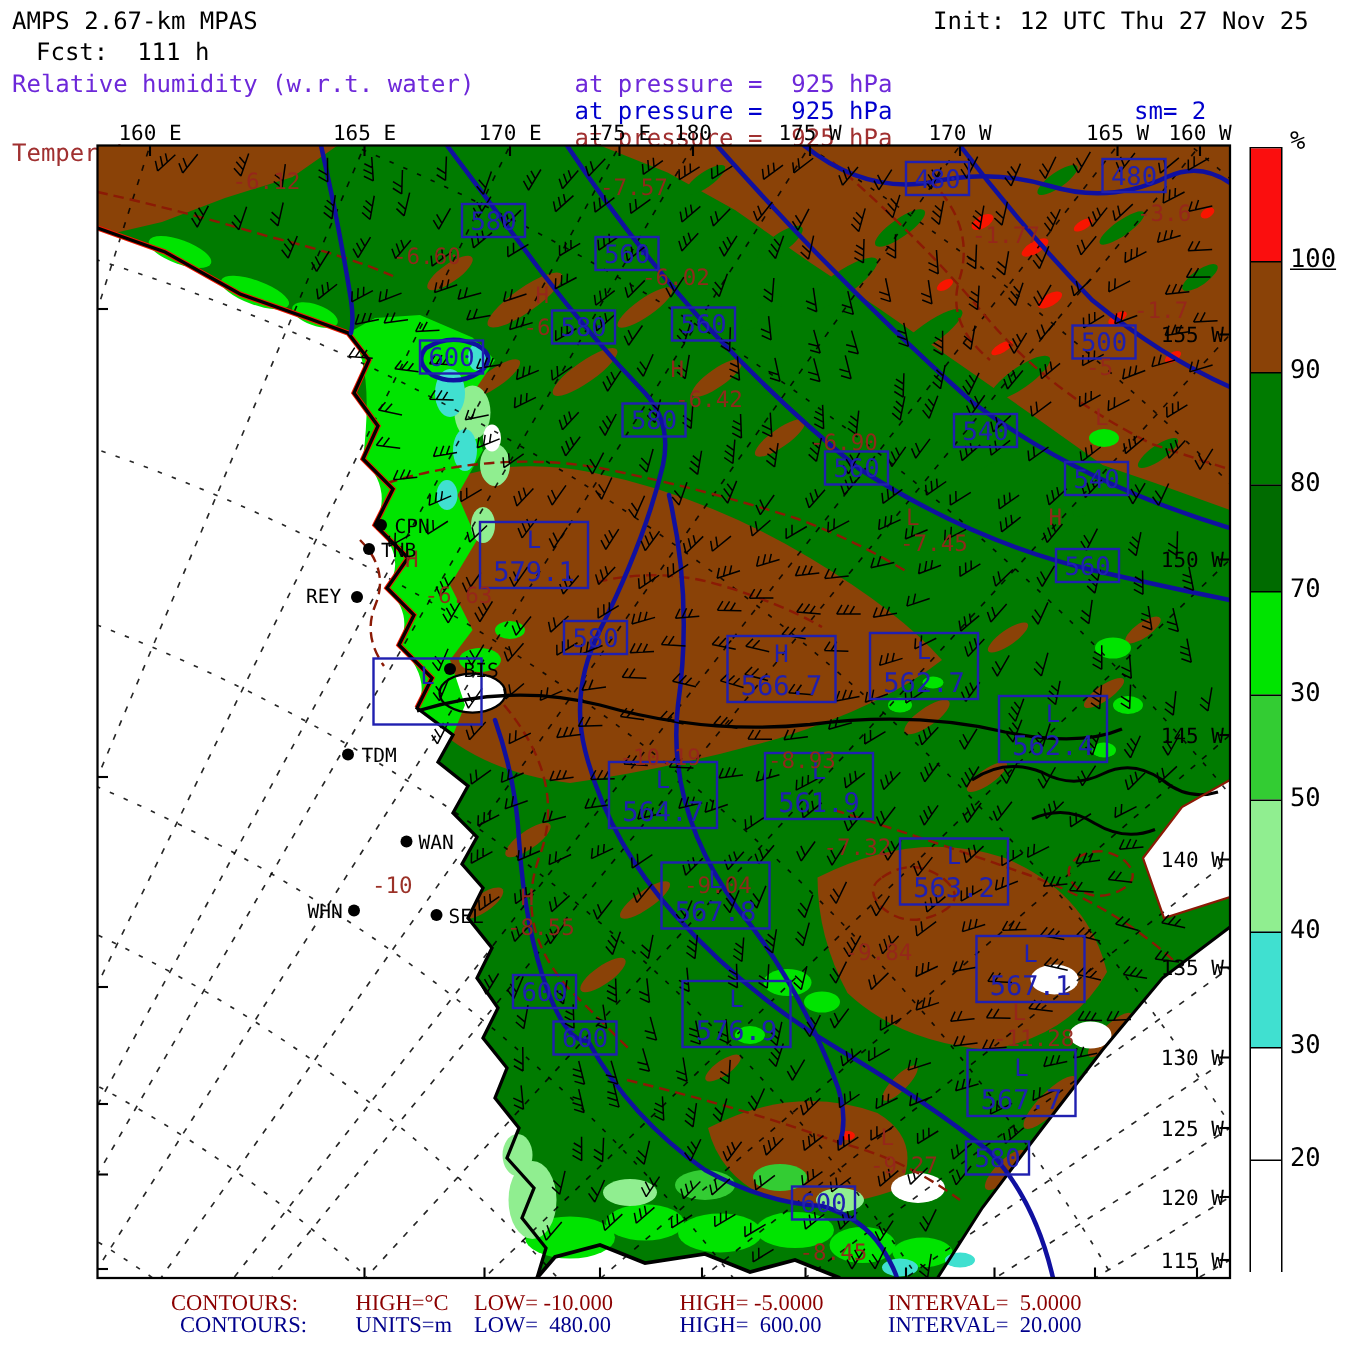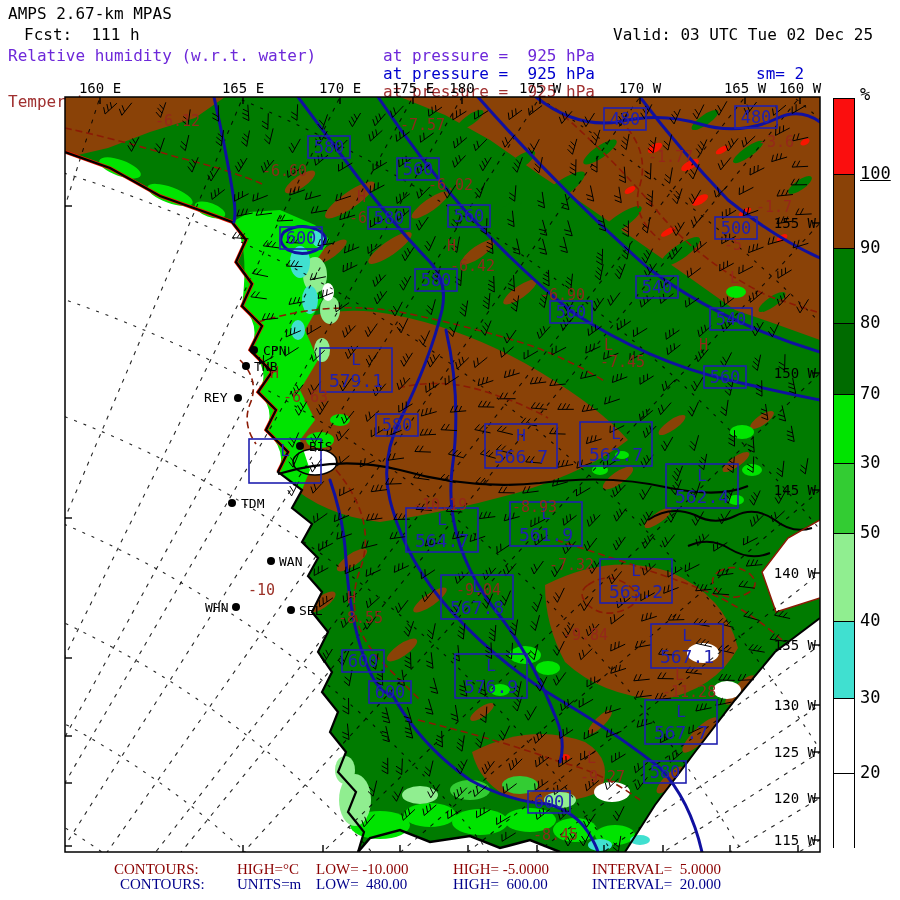--- a/index.html
+++ b/index.html
@@ -19,21 +19,21 @@
   .cb-band{position:absolute;left:0;width:100%;box-sizing:border-box;border-top:1px solid #000;}
   svg text{font-family:"DejaVu Sans Mono", monospace;}
 </style>
 </head>
 <body>
 
 <div class="page">
 
   <span class="abs hdr" style="top:4px;left:8px">AMPS 2.67-km MPAS</span>
   <span class="abs hdr" style="top:25px;left:24px">Fcst:  111 h</span>
-  <span class="abs hdr" style="top:25px;left:613px">Valid: 03 UTC Tue 02 Dec 25</span>
+  <span class="abs hdr" style="top:4px;left:622px">Init: 12 UTC Thu 27 Nov 25</span>
 
   <span class="abs hdr row-rh" style="top:46px;left:8px">Relative humidity (w.r.t. water)</span>
   <span class="abs hdr row-rh" style="top:46px;left:383px">at pressure =  925 hPa</span>
   <span class="abs hdr row-z" style="top:64px;left:383px">at pressure =  925 hPa</span>
   <span class="abs hdr row-z" style="top:64px;left:756px">sm= 2</span>
   <span class="abs hdr row-t" style="top:92px;left:8px">Temperature</span>
   <span class="abs hdr row-t" style="top:82px;left:383px">at pressure =  925 hPa</span>
 
   <svg id="mapsvg" width="900" height="900" viewBox="0 0 900 900" style="position:absolute;left:0;top:0">
     <defs>

